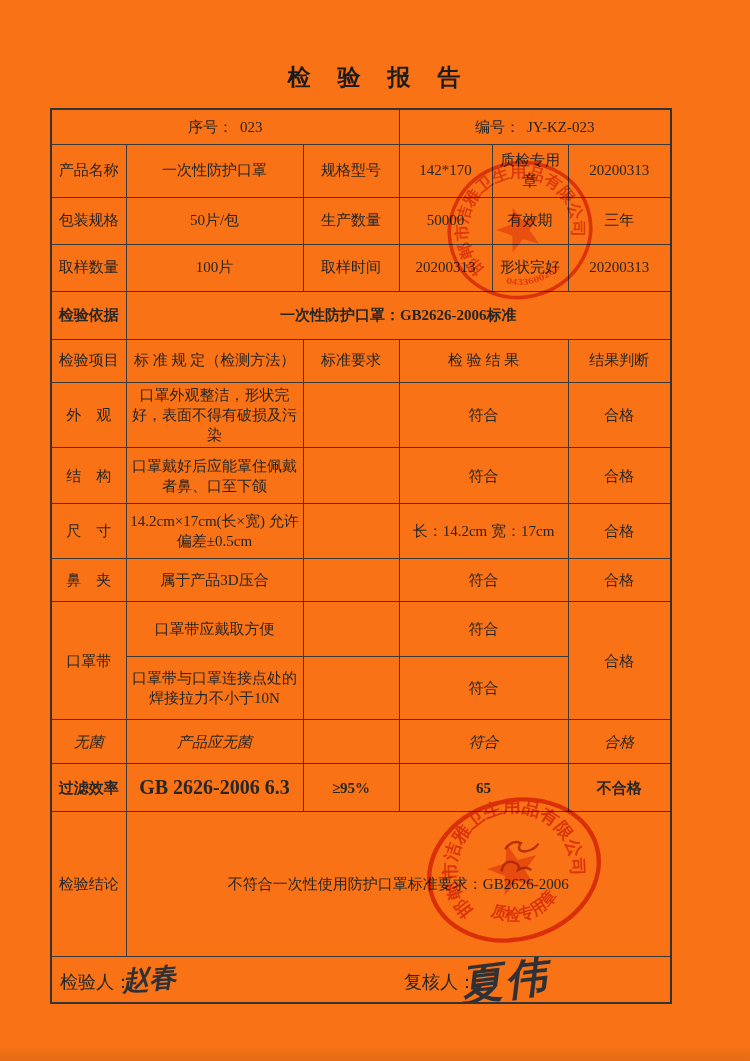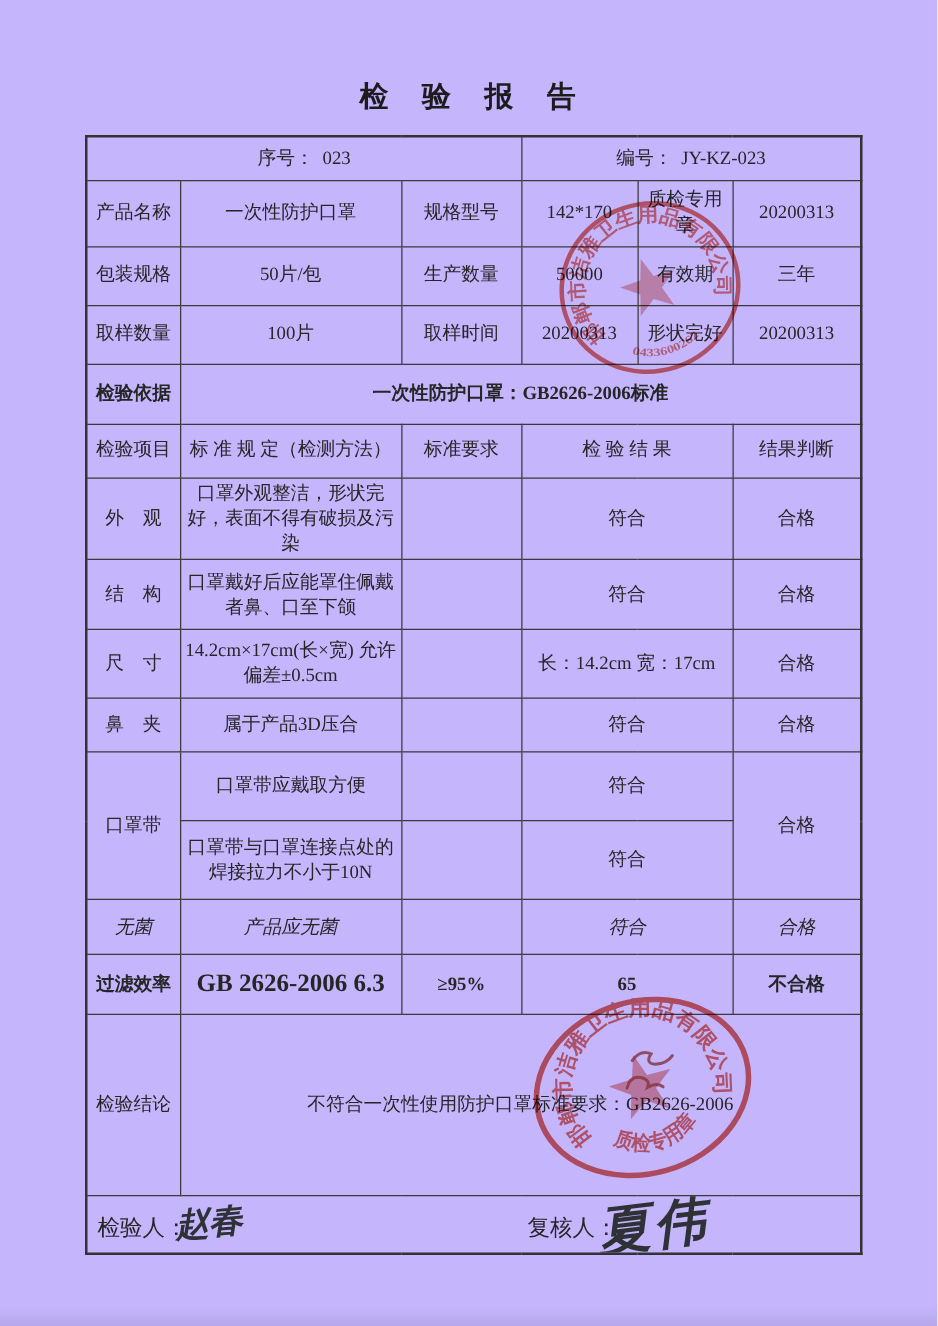--- a/index.html
+++ b/index.html
@@ -1,35 +1,35 @@
 <!DOCTYPE html>
 <html><head>
 <meta charset="utf-8">
 <style>
   html,body{margin:0;padding:0;background:#ffffff;}
   .page{
     position:relative;
     width:750px;height:1061px;
-    background:#c4b5fd;
+    background:#f97316;
     font-family:"Liberation Serif","DejaVu Serif",serif;
     color:#262626;
     overflow:hidden;
   }
   .page::after{
     content:'';position:absolute;left:0;right:0;bottom:0;height:16px;
     background:linear-gradient(to bottom,rgba(0,0,0,0),rgba(0,0,0,0.08));
     pointer-events:none;
   }
   .title{
     position:absolute;left:0;top:62px;width:750px;margin:0;
     text-align:center;font-size:23px;font-weight:bold;color:#1c1c1c;
     letter-spacing:2px;
   }
   table.report{
-    position:absolute;left:68px;top:108px;width:620px;
+    position:absolute;left:50px;top:108px;width:620px;
     border-collapse:collapse;table-layout:fixed;
     border:2.5px solid #333;
   }
   table.report td{
     border:1.6px solid #3a3a3a;
     text-align:center;vertical-align:middle;
     font-size:15px;line-height:1.35;
     padding:2px 3px;
     overflow:hidden;
   }

